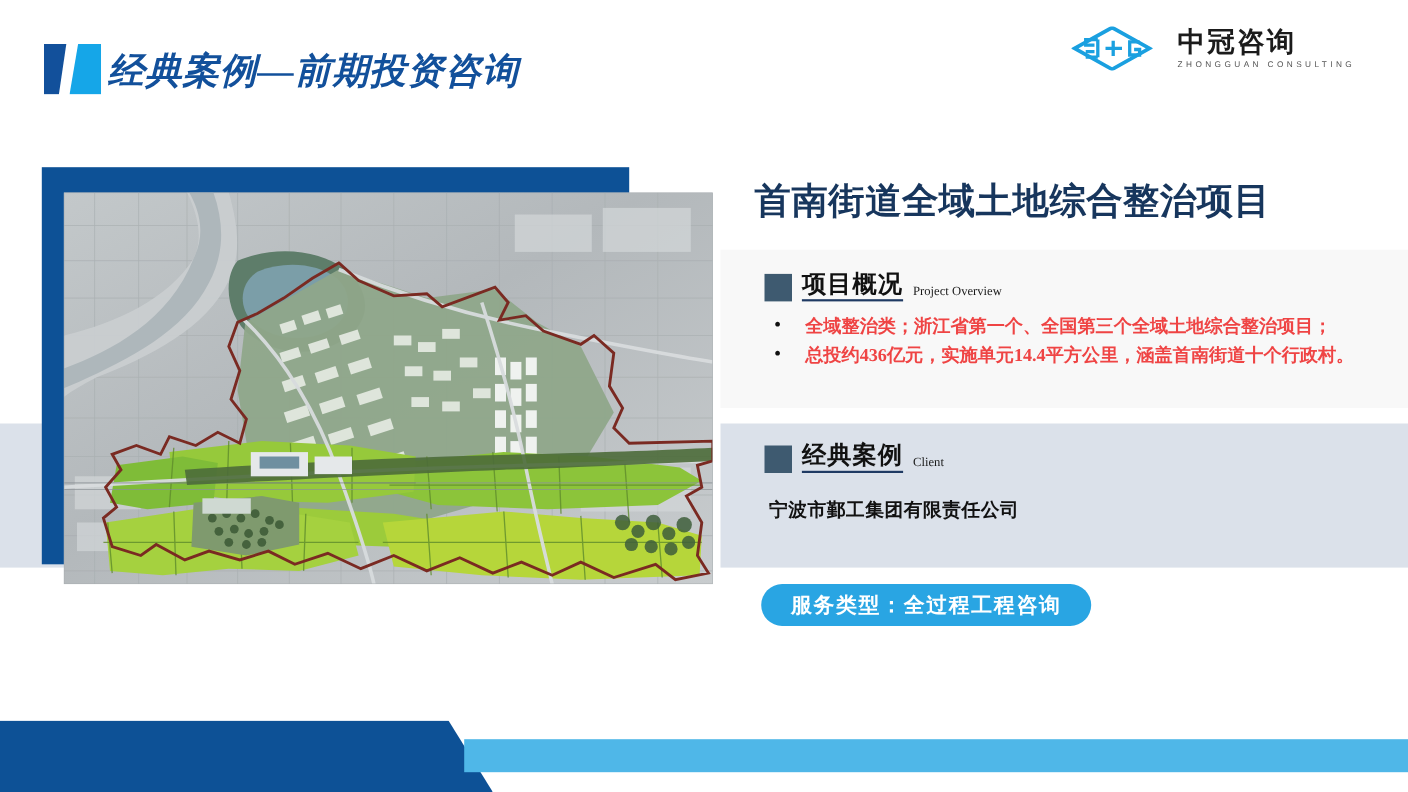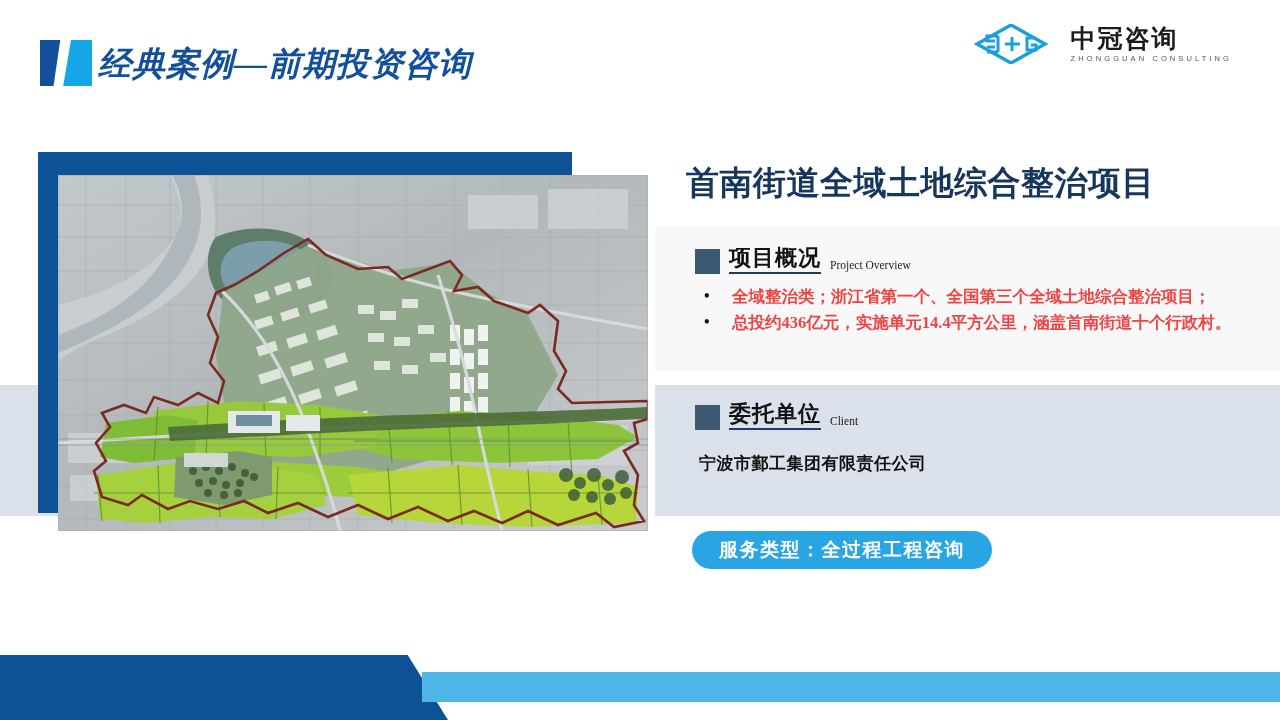--- a/index.html
+++ b/index.html
@@ -372,21 +372,21 @@
     <span class="en">Project Overview</span>
   </div>
   <ul class="bullets">
     <li>全域整治类；浙江省第一个、全国第三个全域土地综合整治项目；</li>
     <li>总投约436亿元，实施单元14.4平方公里，涵盖首南街道十个行政村。</li>
   </ul>
 
   <div class="panel panel-client"></div>
   <div class="sec-head sec-client-head">
     <span class="marker"></span>
-    <span class="cn">委托单位</span>
+    <span class="cn">经典案例</span>
     <span class="en">Client</span>
   </div>
   <div class="client-name">宁波市鄞工集团有限责任公司</div>
 
   <div class="service-pill">服务类型：全过程工程咨询</div>
 
   <div class="foot-dark"></div>
   <div class="foot-light"></div>
 
 </div>

